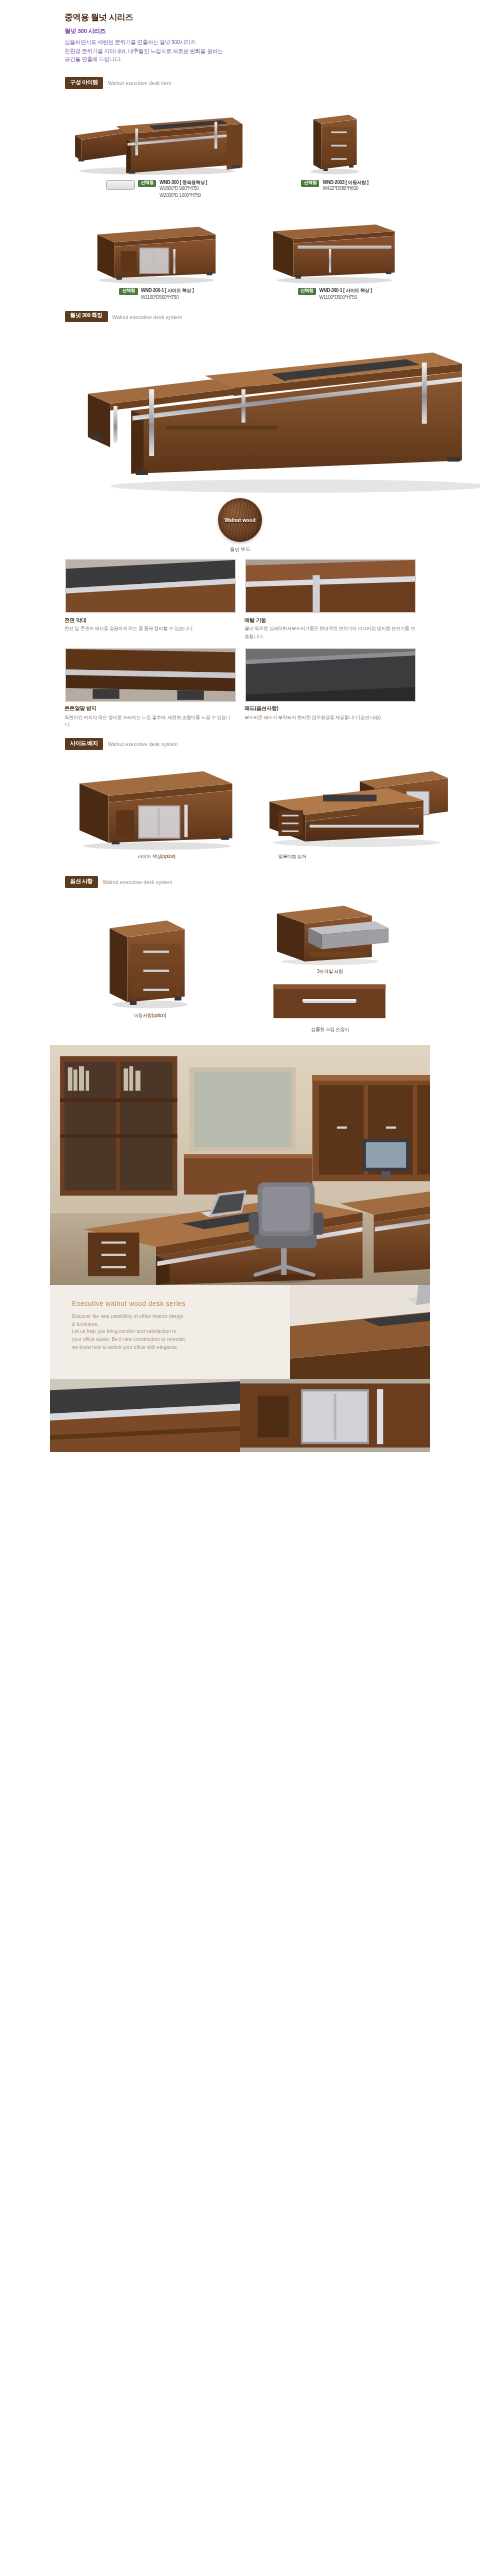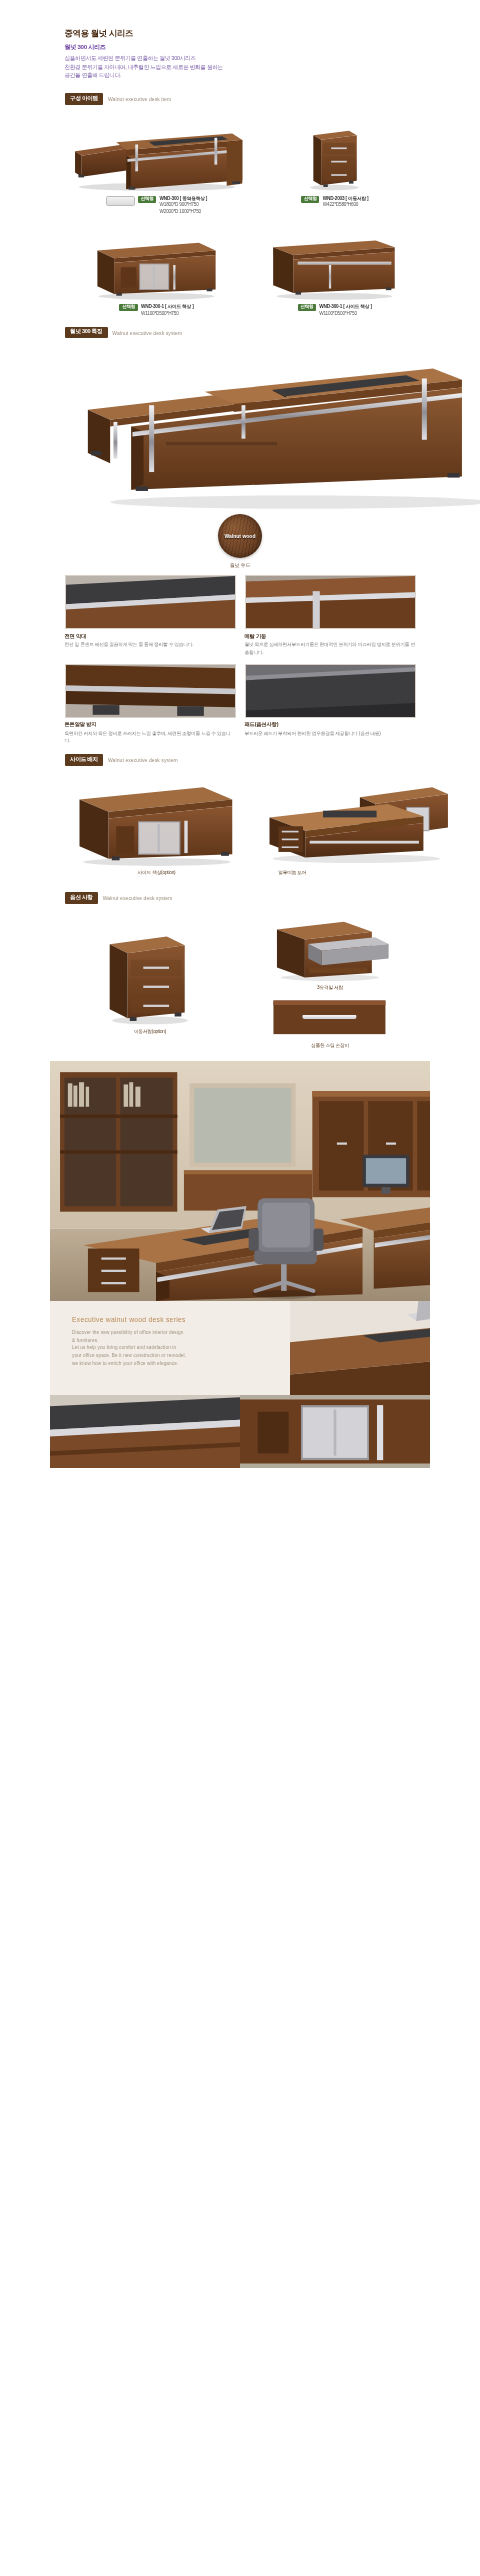--- a/index.html
+++ b/index.html
@@ -4,21 +4,21 @@
 <style>
   * { box-sizing: border-box; }
   html, body { margin:0; padding:0; }
   body {
     width: 480px;
     background: #ffffff;
     font-family: "Liberation Sans", sans-serif;
     color: #333;
     -webkit-font-smoothing: antialiased;
   }
-  .page { width:380px; margin:16px auto; position:relative; }
+  .page { width:380px; margin:0 auto; position:relative; }
 
   
   .header { padding: 12.3px 14.5px 4.5px 14.5px; }
   .hd-title {
     font-size: 8.4px;
     font-weight: bold;
     color: #4a2b12;
     letter-spacing: -0.3px;
     margin-bottom: 3.3px;
   }

